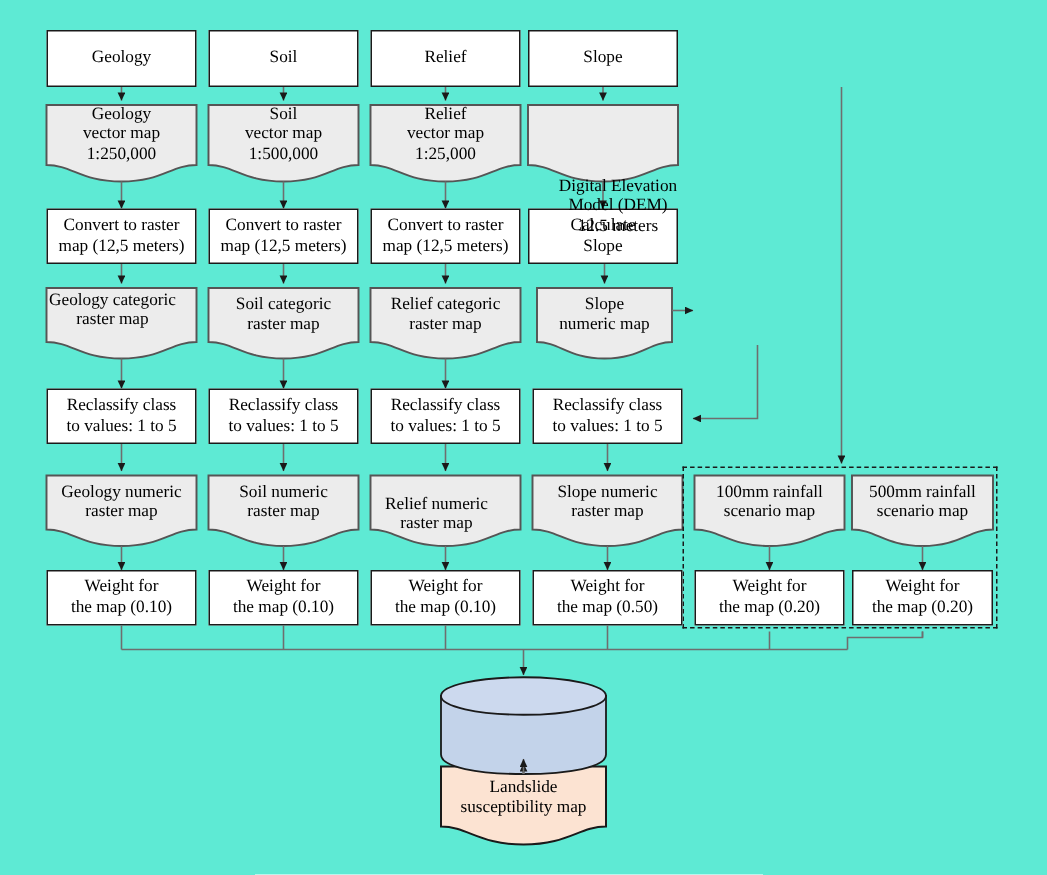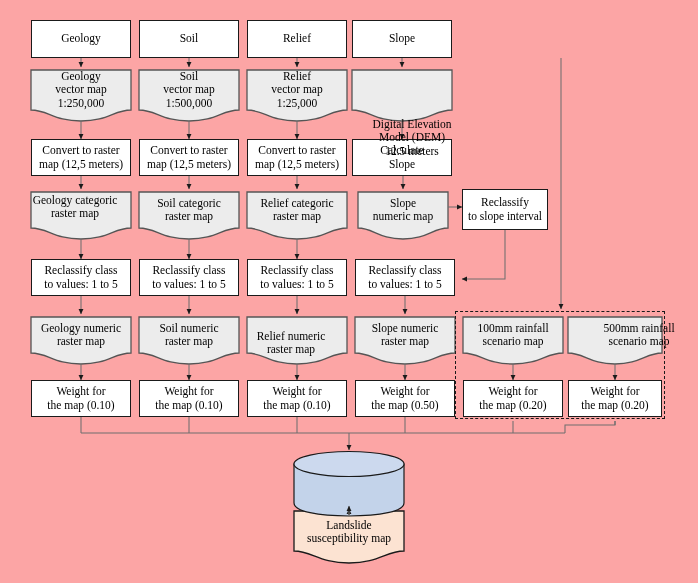--- a/index.html
+++ b/index.html
@@ -8,21 +8,21 @@
     padding: 0;
     background: #ffffff;
   }
   body {
     font-family: "Liberation Serif", "DejaVu Serif", serif;
   }
   #canvas {
     position: relative;
     width: 698px;
     height: 583px;
-    background: #fca5a5;
+    background: #5eead4;
     overflow: hidden;
   }
   #svg-layer {
     position: absolute;
     left: 0;
     top: 0;
     width: 698px;
     height: 583px;
   }
   .node {
@@ -250,24 +250,20 @@
   </div>
   <div class="doc-label" style="left:247px; top:192px; width:100px; height:36px;">
     <span class="txt2">Relief categoric
 raster map</span>
   </div>
   <div class="doc-label" style="left:358px; top:192px; width:90px; height:36px;">
     <span class="txt2">Slope
 numeric map</span>
   </div>
 
-  <div class="node rect" style="left:462px; top:189px; width:86px; height:41px;">
-    <span class="txt2">Reclassify
-to slope interval</span>
-  </div>
 
   <div class="node rect" style="left:31px; top:259px; width:100px; height:37px;">
     <span class="txt2">Reclassify class
 to values: 1 to 5</span>
   </div>
   <div class="node rect" style="left:139px; top:259px; width:100px; height:37px;">
     <span class="txt2">Reclassify class
 to values: 1 to 5</span>
   </div>
   <div class="node rect" style="left:247px; top:259px; width:100px; height:37px;">
@@ -292,21 +288,21 @@
 raster map</span>
   </div>
   <div class="doc-label" style="left:355px; top:317px; width:100px; height:36px;">
     <span class="txt2">Slope numeric
 raster map</span>
   </div>
   <div class="doc-label" style="left:463px; top:317px; width:100px; height:36px;">
     <span class="txt2">100mm rainfall
 scenario map</span>
   </div>
-  <div class="doc-label" style="left:592px; top:317px; width:94px; height:36px;">
+  <div class="doc-label" style="left:568px; top:317px; width:94px; height:36px;">
     <span class="txt2">500mm rainfall
 scenario map</span>
   </div>
 
   <div class="node rect" style="left:31px; top:380px; width:100px; height:37px;">
     <span class="txt2">Weight for
 the map (0.10)</span>
   </div>
   <div class="node rect" style="left:139px; top:380px; width:100px; height:37px;">
     <span class="txt2">Weight for

